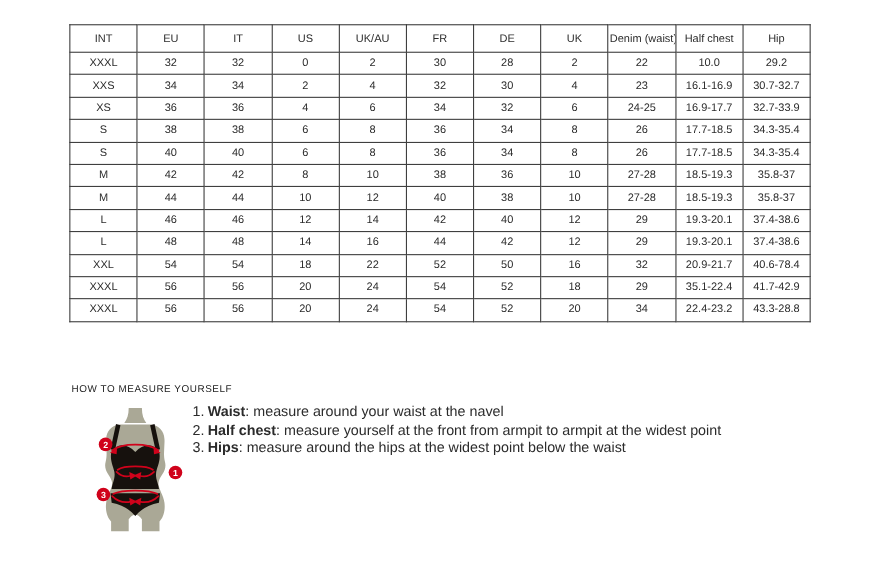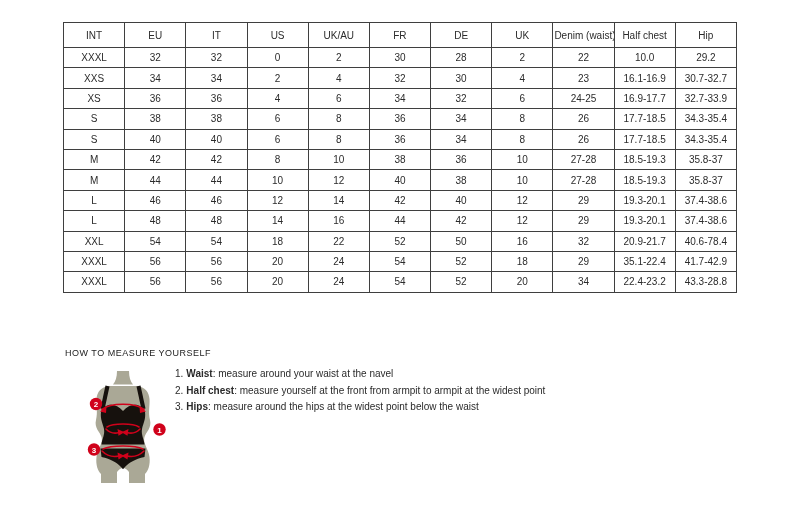--- a/index.html
+++ b/index.html
@@ -15,21 +15,21 @@
   }
   table.size-table th { height:25px; }
   table.size-table td { height:20.4px; }
 
   .measure-heading { position:absolute; left:65px; top:348px;
     font-size:9px; font-weight:normal; letter-spacing:0.5px; color:#1c1c1c; }
 
   .figure-wrap { position:absolute; left:80px; top:369px; width:88px; height:116px; }
 
   .instructions { position:absolute; left:175px; top:369px;
-    font-size:10px; color:#2b2b2b; }
+    font-size:13px; color:#2b2b2b; }
   .instruction { margin-bottom:6.5px; line-height:10px; }
   .instruction .num { margin-right:3px; }
   .instruction .lbl { font-weight:bold; }
 </style>
 </head>
 <body>
 
 <div class="table-wrap">
   <table class="size-table" id="size-table">
       <thead>

